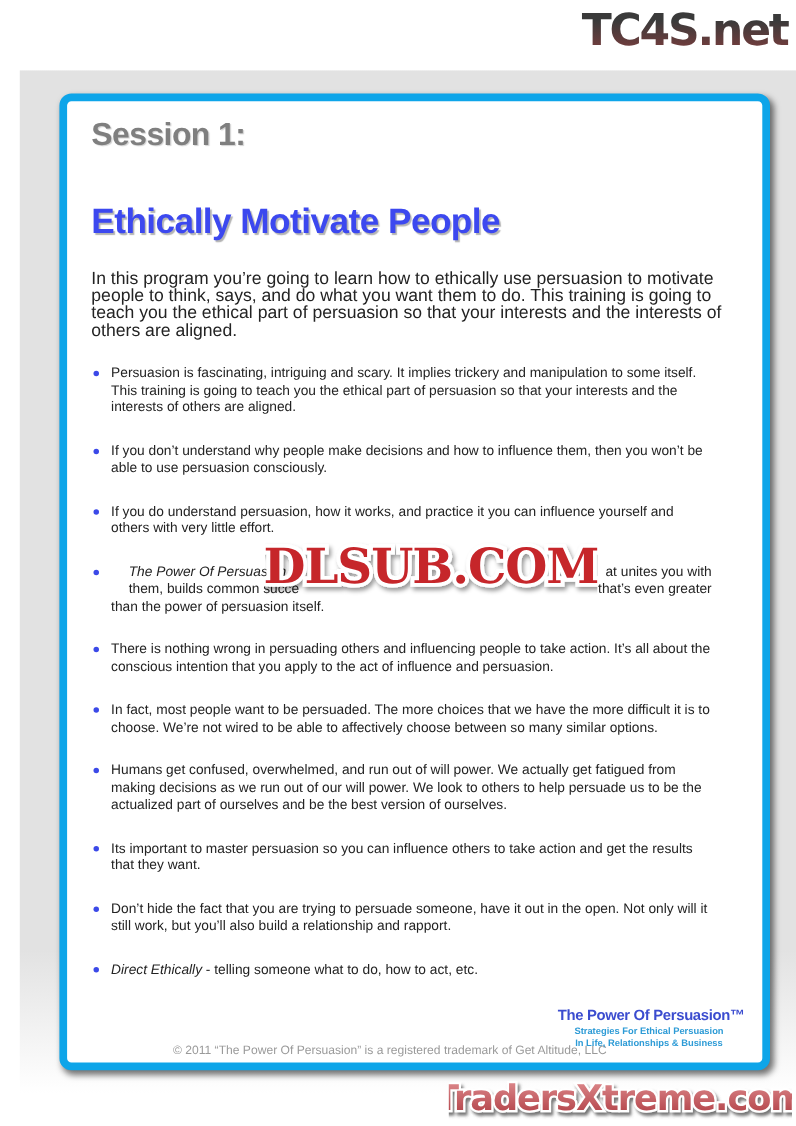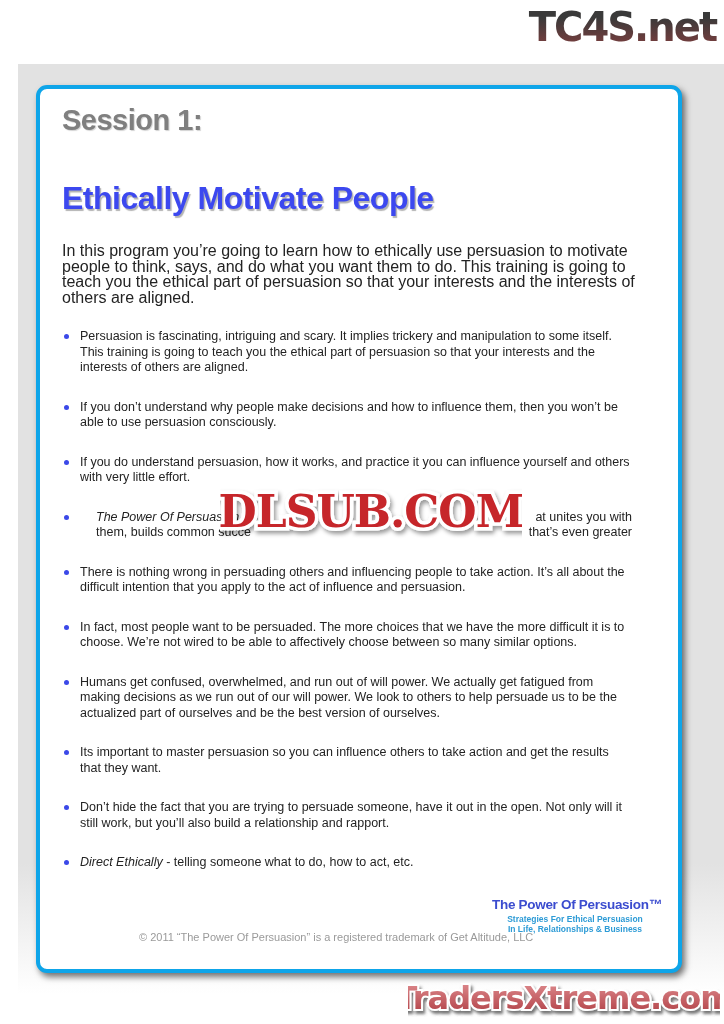--- a/index.html
+++ b/index.html
@@ -15,23 +15,23 @@
   .tc4s-logo { position:absolute; top:0; right:4px; width:240px; height:54px; }
 
   
   .backdrop {
     position:absolute; left:18px; right:0; top:64px; height:930px;
     background:linear-gradient(180deg,#e2e2e2 0%, #e2e2e2 86%, rgba(226,226,226,0) 100%);
   }
 
   
   .card {
-    position:absolute; left:36px; top:85px; width:646px; height:888px;
+    position:absolute; left:54px; top:85px; width:646px; height:888px;
     background:#ffffff;
-    border:4px solid #0ea5e9;
+    border:7px solid #0ea5e9;
     border-radius:11px;
     box-shadow:3px 4px 6px rgba(0,0,0,0.55);
     padding:13px 20px 8px 22px;
   }
 
   .session-title {
     font-size:29px; font-weight:bold; color:#7f7f7f; letter-spacing:-0.5px;
     line-height:36px;
     text-shadow:1px 1px 1px rgba(0,0,0,0.18);
   }
@@ -123,24 +123,25 @@
       <li>
         <span class="dot"></span>
         <div class="ob-line">
           <span class="frag"><em>The Power Of Persuasion</em><span> - Y</span></span>
           <span class="frag">at unites you with</span>
         </div>
         <div class="ob-line">
           <span class="frag">them, builds common succe</span>
           <span class="frag">that’s even greater</span>
         </div>
+        <div>than the power of persuasion itself.</div>
       </li>
       <li>
         <span class="dot"></span>
-        <span>There is nothing wrong in persuading others and influencing people to take action. It’s all about the difficult intention that you apply to the act of influence and persuasion.</span>
+        <span>There is nothing wrong in persuading others and influencing people to take action. It’s all about the conscious intention that you apply to the act of influence and persuasion.</span>
       </li>
       <li>
         <span class="dot"></span>
         <span>In fact, most people want to be persuaded. The more choices that we have the more difficult it is to choose. We’re not wired to be able to affectively choose between so many similar options.</span>
       </li>
       <li>
         <span class="dot"></span>
         <span>Humans get confused, overwhelmed, and run out of will power. We actually get fatigued from making decisions as we run out of our will power. We look to others to help persuade us to be the actualized part of ourselves and be the best version of ourselves.</span>
       </li>
       <li>

